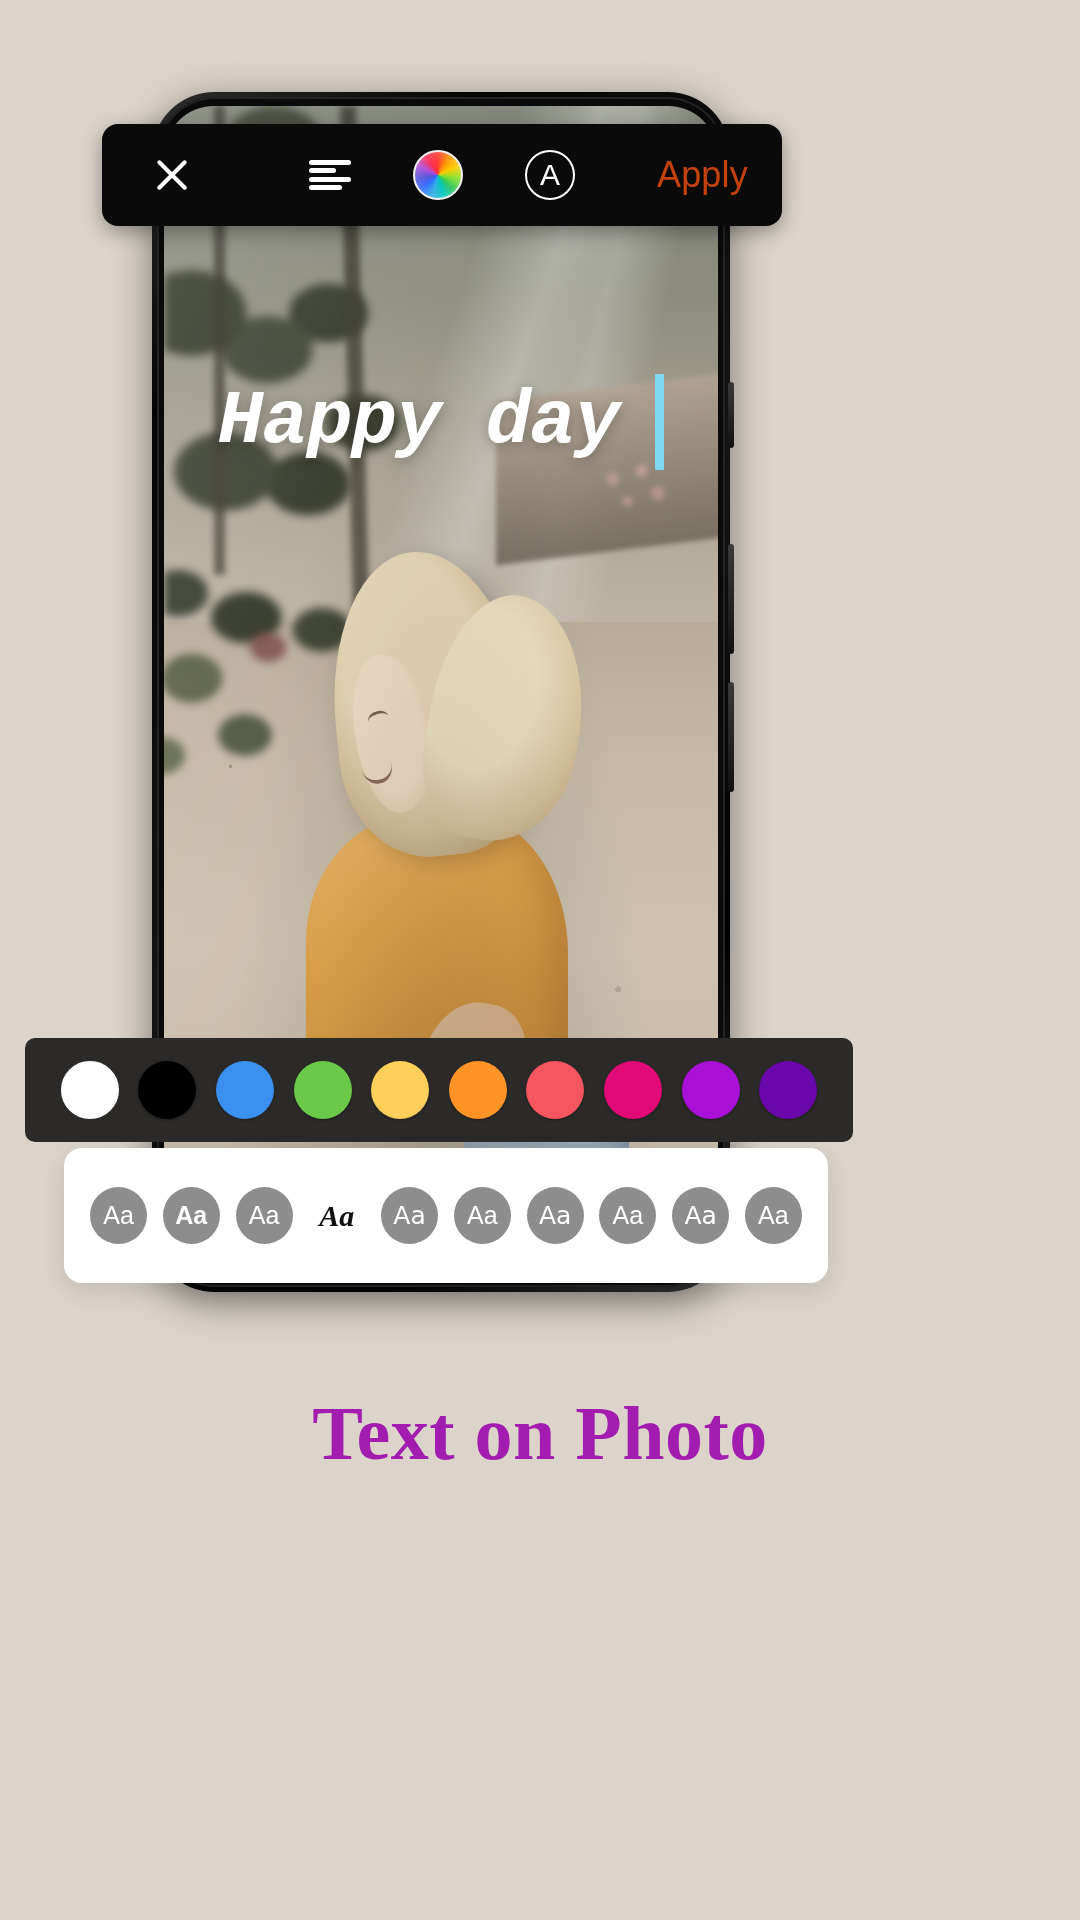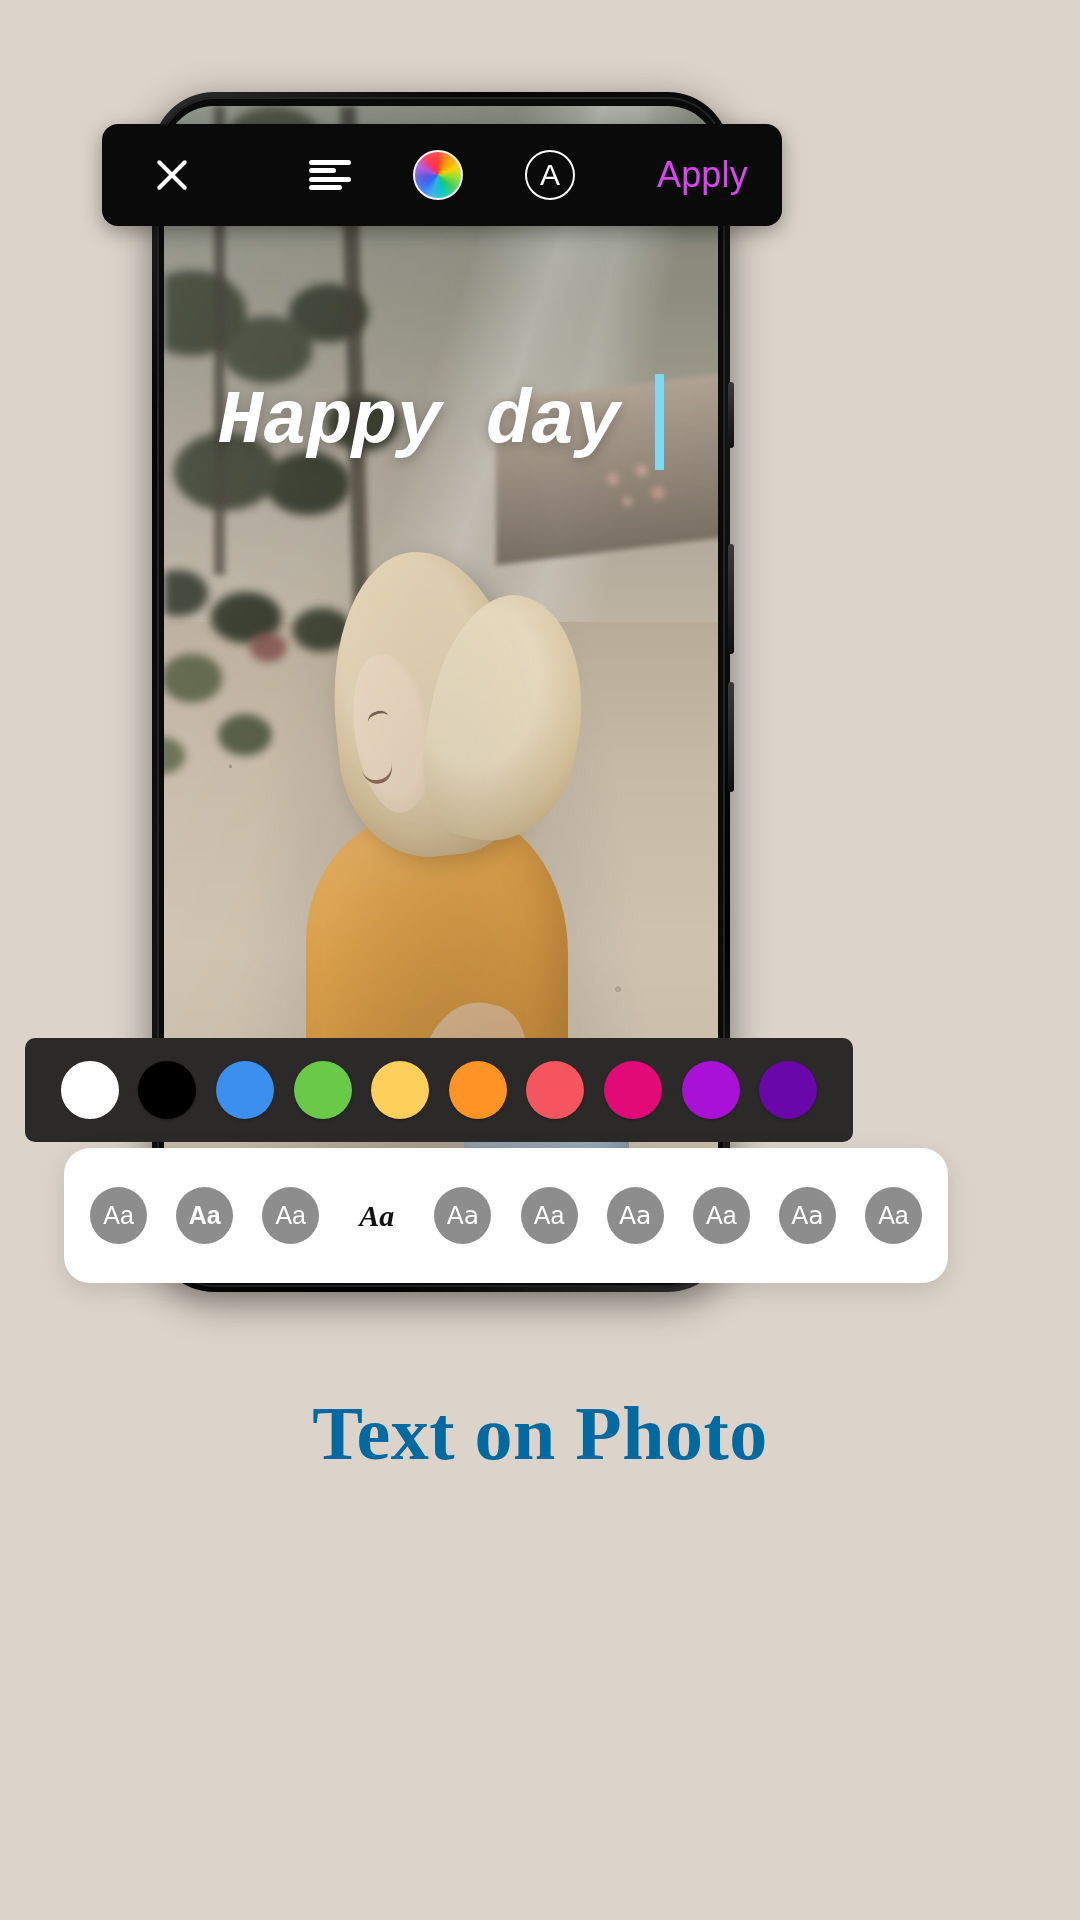--- a/index.html
+++ b/index.html
@@ -311,23 +311,23 @@
     border:4px solid #ffffff;
     background-clip: content-box;
     padding:5px;
     box-shadow:none;
   }
 
   
   #font-panel{
     position:absolute;
     left:64px; top:1148px;
-    width:884px; height:135px;
+    width:764px; height:135px;
     background:#ffffff;
-    border-radius:26px;
+    border-radius:18px;
     display:flex; align-items:center; justify-content:space-between;
     padding:0 26px;
     z-index:50;
     box-shadow: 0 8px 24px rgba(0,0,0,.12);
   }
   .font-chip{
     width:57px; height:57px; border-radius:50%;
     background:#8d8d8d;
     color:#fff;
     display:flex; align-items:center; justify-content:center;
@@ -353,21 +353,21 @@
   .fc-10{ font-family:"Liberation Sans", sans-serif; }
 
   
   #bottom-caption{
     position:absolute;
     left:0; right:0; top:1390px;
     text-align:center;
     font-family:"Liberation Serif", serif;
     font-weight:700;
     font-size:76px;
-    color:#0369a1;
+    color:#a21caf;
     letter-spacing:.5px;
   }
 </style>
 </head>
 <body style="background: rgb(220, 212, 202);">
 
 <div id="phone-mockup">
   <div class="phone-frame"></div>
   <div class="side-btn b1"></div>
   <div class="side-btn b2"></div>
@@ -419,21 +419,21 @@
     <span class="icon-align">
       <i></i>
         <i></i>
         <i></i>
         <i></i>
     </span>
     <span class="color-wheel"></span>
     <span class="icon-font-a">A</span>
   </div>
 
-  <div class="tb-apply" style="color: #d946ef;">Apply</div>
+  <div class="tb-apply" style="color: #c2410c;">Apply</div>
 </div>
 
 <div id="color-strip" style="background: rgb(43, 42, 40);">
     <div class="swatch-wrap">
       <div class="swatch selected" style="background: rgb(255, 255, 255);"></div>
     </div>
     <div class="swatch-wrap">
       <div class="swatch" style="background: rgb(0, 0, 0);"></div>
     </div>
     <div class="swatch-wrap">

